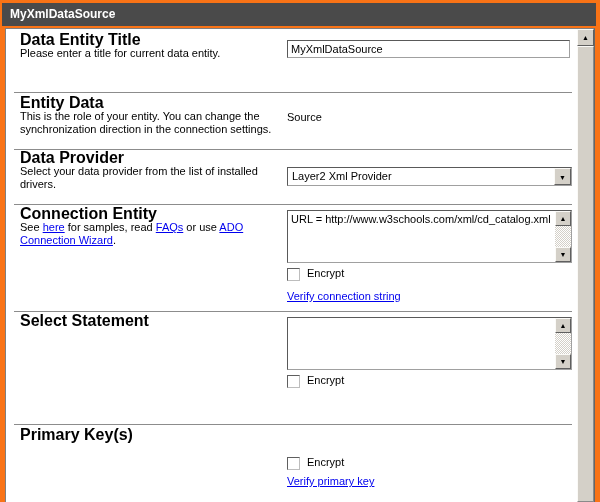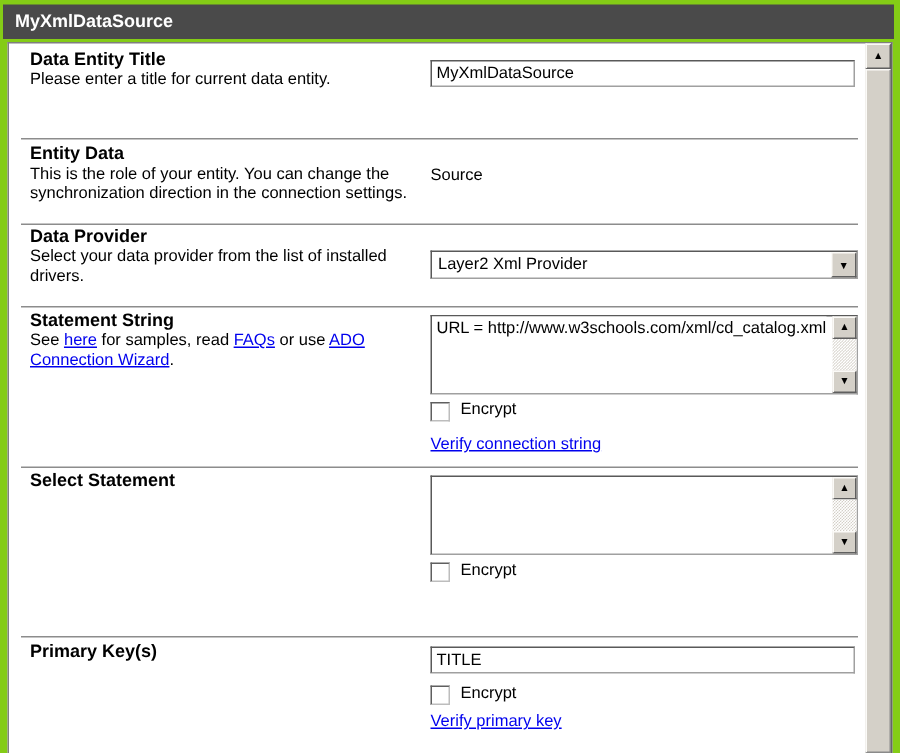--- a/index.html
+++ b/index.html
@@ -1,32 +1,32 @@
 <!DOCTYPE html>
 <html><head>
 <meta charset="utf-8">
 <style>
   html,body { margin:0; padding:0; background:#d4d0c8; }
   .screen {
     position:relative; width:600px; height:502px; overflow:hidden;
-    background:#84cc16; font-family:"Liberation Sans",sans-serif;
+    background:#f97316; font-family:"Liberation Sans",sans-serif;
     font-size:11px; color:#000;
   }
   .titlebar {
     position:absolute; left:2px; top:3px; width:594px; height:23px;
     background:#4a4a4a; color:#fff; font-weight:bold; font-size:12px;
     line-height:23px; padding-left:8px; box-sizing:border-box;
   }
   .panel {
     position:absolute; left:5px; top:28px; width:590px; height:474px;
     background:#fff; box-sizing:border-box;
     border-top:1px solid #7f7f7f; border-left:1px solid #7f7f7f;
     border-right:1px solid #666;
   }
-  .sec-heading { position:absolute; left:20px; font-weight:bold; font-size:12px; line-height:13px; white-space:nowrap; }
+  .sec-heading { position:absolute; left:20px; font-weight:bold; font-size:16px; line-height:13px; white-space:nowrap; }
   .sec-desc { position:absolute; left:20px; line-height:13px; }
   .sep { position:absolute; left:14px; width:558px; height:1px; background:#8c8c8c; }
   .lnk { color:#0000ee; text-decoration:underline; cursor:pointer; }
   .vlink { position:absolute; left:287px; }
   .tb {
     position:absolute; left:287px; width:283px; height:18px; box-sizing:border-box;
     border:1px solid; border-color:#595959 #a0a0a0 #a0a0a0 #595959;
     background:#fff; font:11px "Liberation Sans",sans-serif; padding:1px 3px; outline:none;
   }
   .static-value { position:absolute; left:287px; line-height:13px; }
@@ -110,21 +110,21 @@
   <div class="sec-desc" style="top:165px;width:262px">Select your data provider from the list of installed drivers.</div>
   <div class="dd">
     <span class="dd-text">Layer2 Xml Provider</span>
     <span class="dd-btn">
         <span class="dd-arrow">▼</span>
       </span>
   </div>
 
   <div class="sep" style="top:204px"></div>
 
-  <div class="sec-heading" style="top:207px">Statement String</div>
+  <div class="sec-heading" style="top:207px">Connection Entity</div>
   <div class="sec-desc" style="top:221px;width:248px"><span>See </span><span class="lnk">here</span><span> for samples, read </span><span class="lnk">FAQs</span><span> or use </span><span class="lnk">ADO Connection Wizard</span><span>.</span></div>
   <div class="ta-wrap" style="top:210px">
     <textarea class="ta-text" spellcheck="false" style="">URL = http://www.w3schools.com/xml/cd_catalog.xml</textarea>
     <div class="ta-sb">
       <div class="sb-btn up">
           <span class="arrow">▲</span>
         </div>
       <div class="ta-track"></div>
       <div class="sb-btn down">
           <span class="arrow">▼</span>
@@ -148,21 +148,20 @@
           <span class="arrow">▼</span>
         </div>
     </div>
   </div>
   <div class="cb" style="top:375px"></div>
   <div class="cb-label" style="top:374px">Encrypt</div>
 
   <div class="sep" style="top:424px"></div>
 
   <div class="sec-heading" style="top:428px">Primary Key(s)</div>
-  <input class="tb" style="top: 431px;" type="text" value="TITLE">
   <div class="cb" style="top:457px"></div>
   <div class="cb-label" style="top:456px">Encrypt</div>
   <div class="vlink lnk" style="top:475px">Verify primary key</div>
 
   <div class="vsb">
     <div class="vsb-btn">
         <span class="arrow">▲</span>
       </div>
     <div class="vsb-thumb"></div>
   </div>

